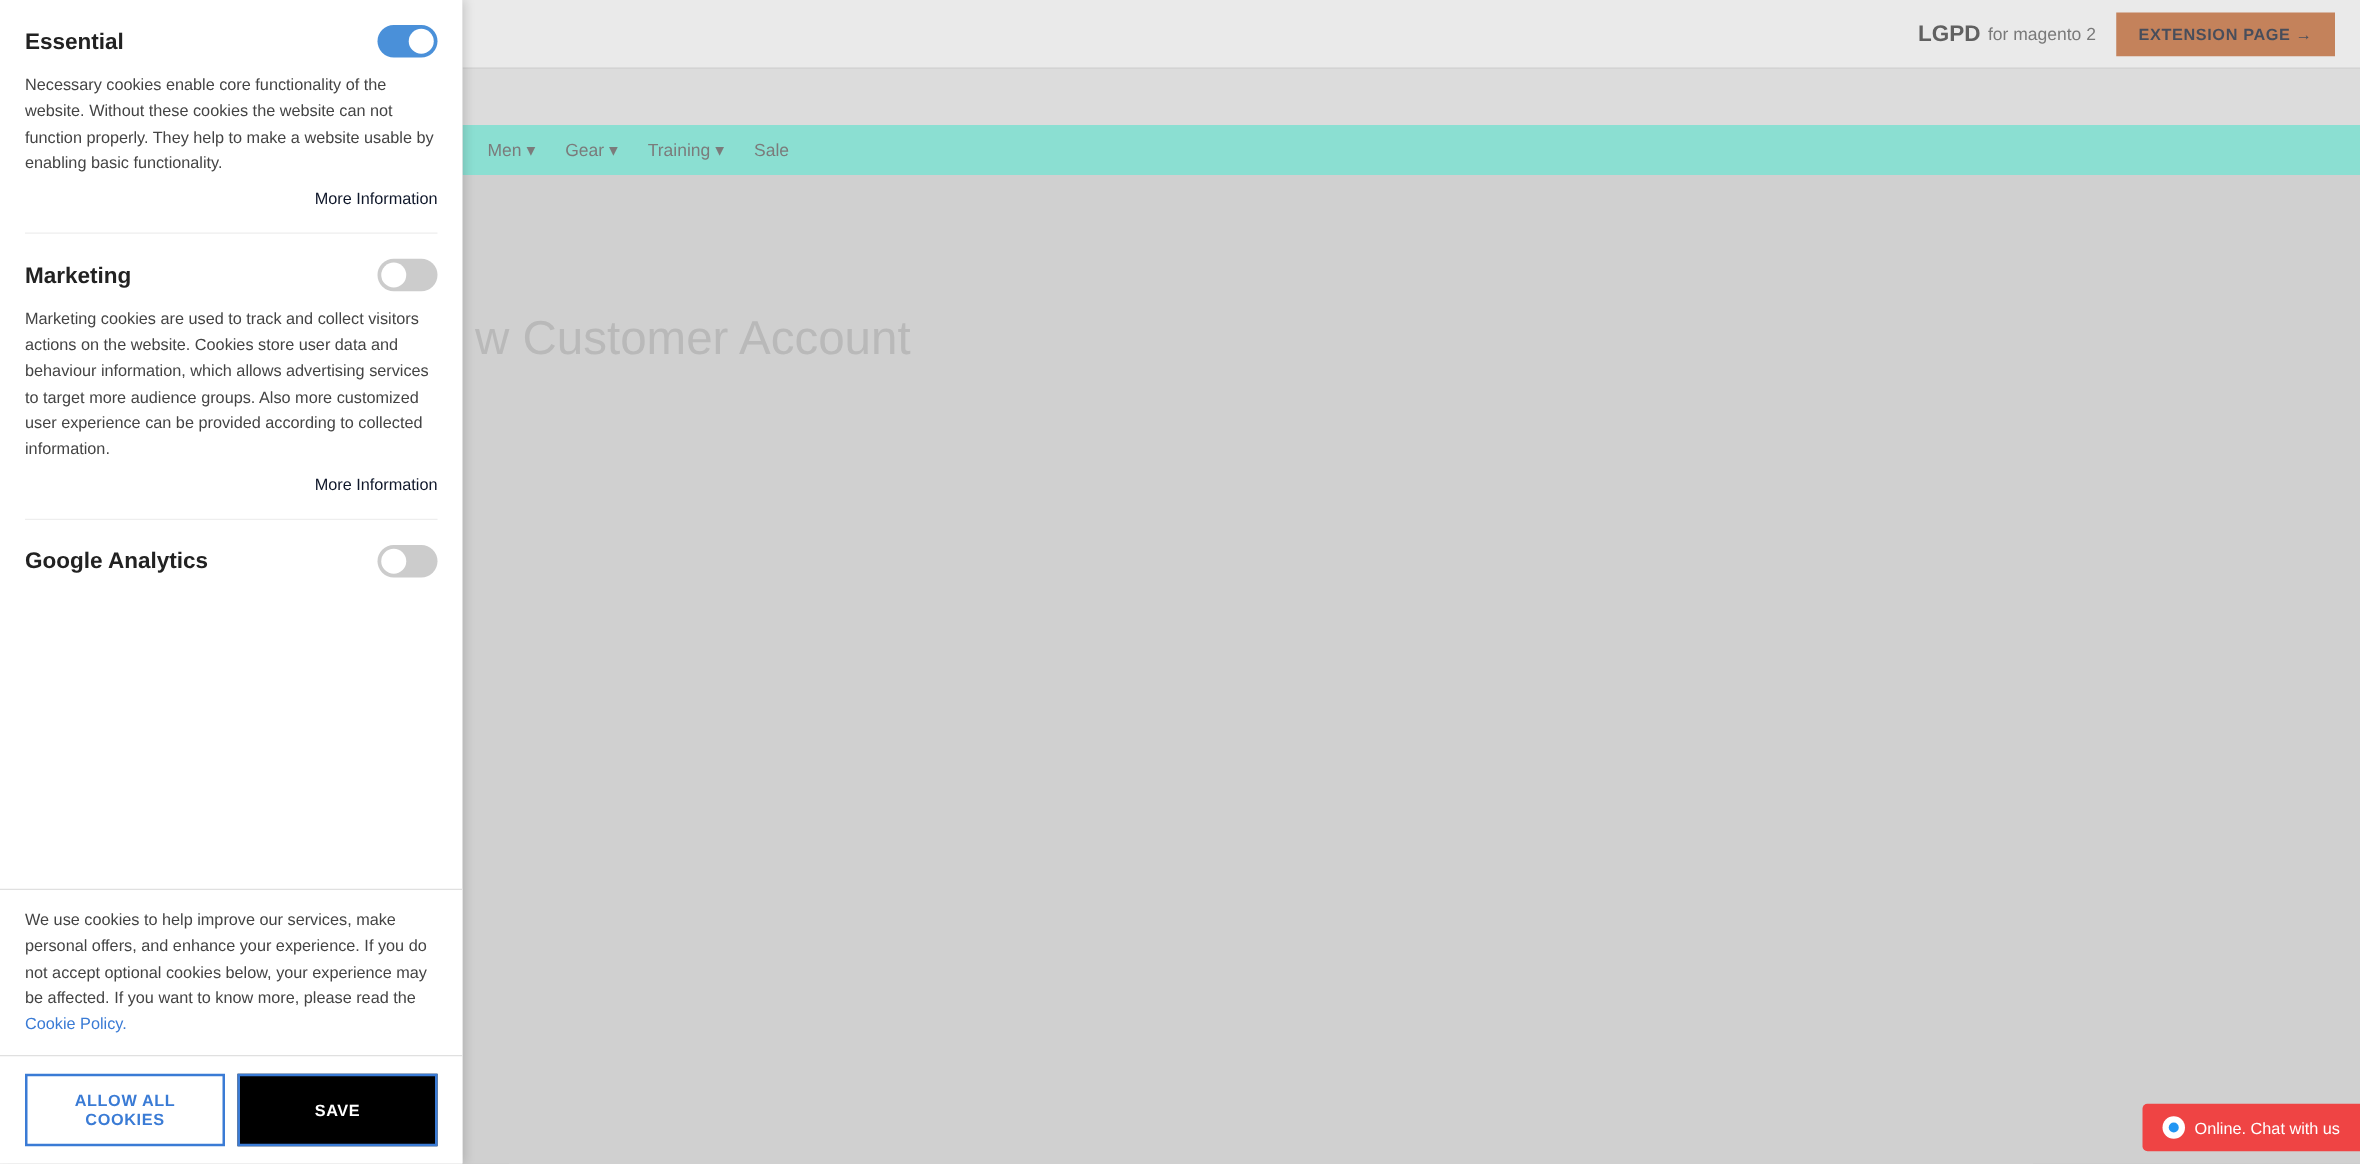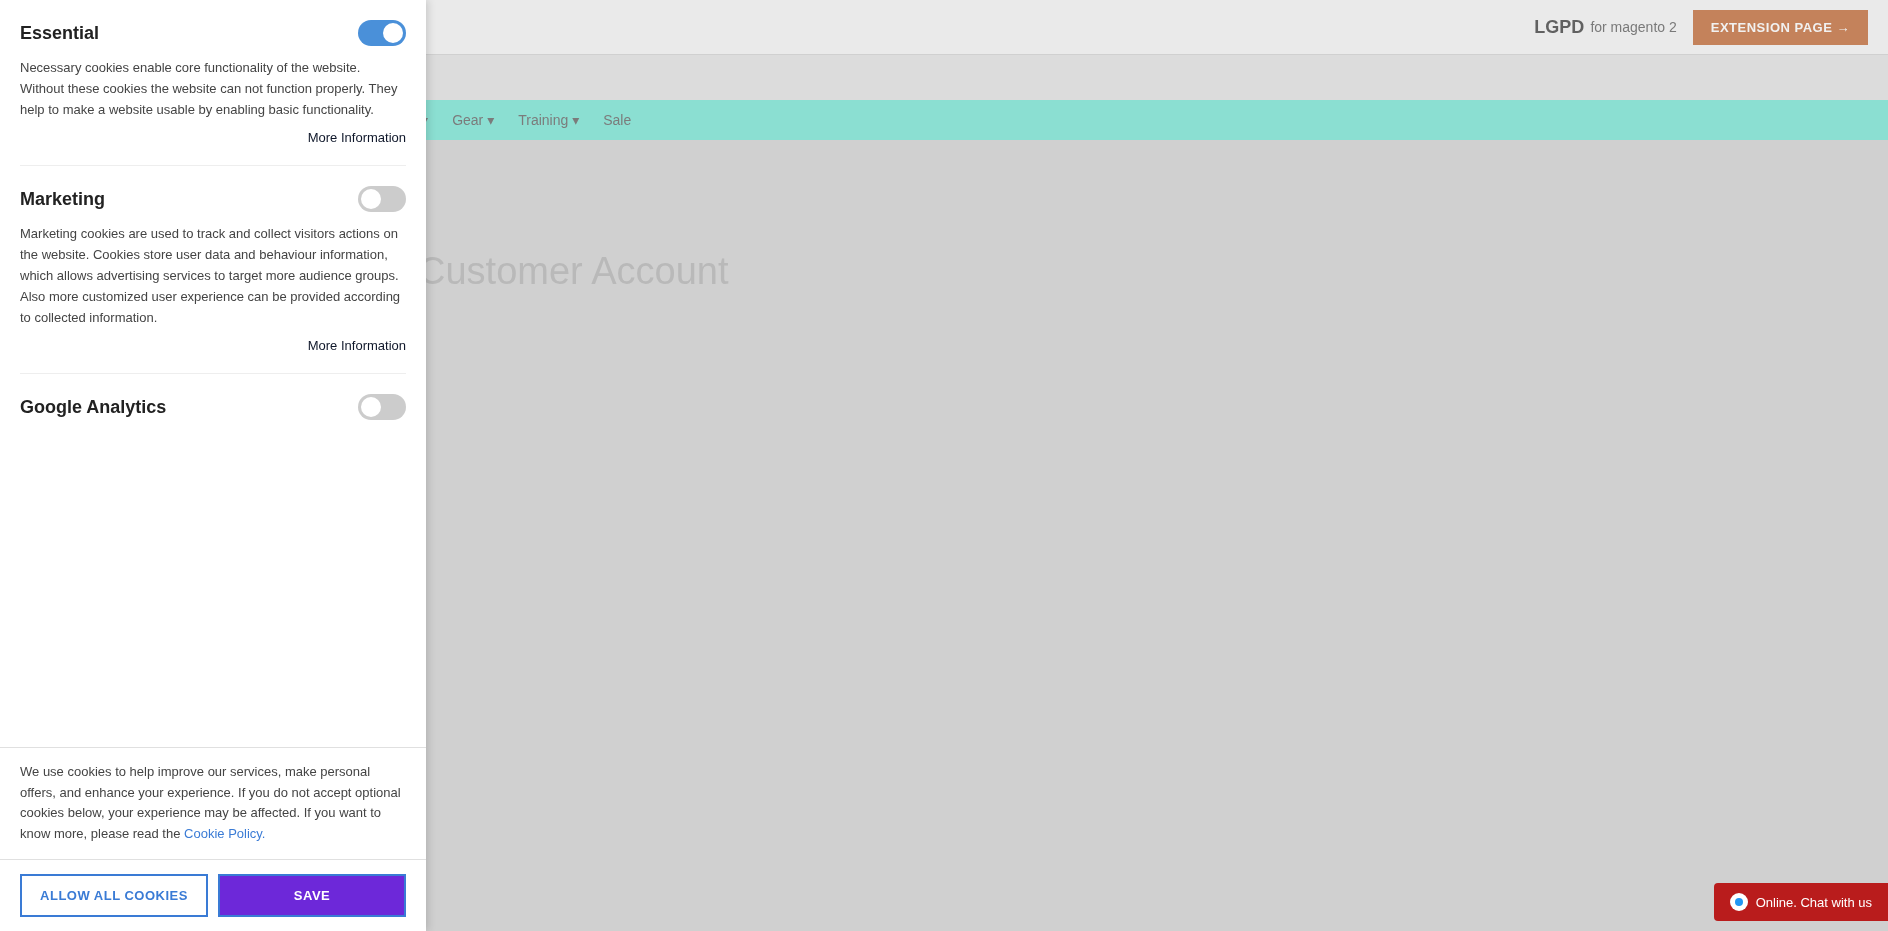--- a/index.html
+++ b/index.html
@@ -36,21 +36,21 @@
     }
 
     .top-bar-brand span.for-magento {
       font-weight: normal;
       font-size: 14px;
       color: #555;
     }
 
     .extension-page-btn {
       background: #c0622a;
-      color: #ffffff;
+      color: #0f172a;
       border: none;
       padding: 10px 18px;
       font-size: 13px;
       font-weight: bold;
       letter-spacing: 0.5px;
       cursor: pointer;
       display: flex;
       align-items: center;
       gap: 8px;
     }
@@ -93,21 +93,21 @@
       font-size: 38px;
       color: #aaa;
       font-weight: 300;
       opacity: 0.6;
     }
 
     
     .cookie-panel {
       position: absolute;
       top: 0; left: 0;
-      width: 426px;
+      width: 370px;
       height: 931px;
       background: #fff;
       display: flex;
       flex-direction: column;
       overflow: hidden;
       box-shadow: 2px 0 8px rgba(0,0,0,0.15);
     }
 
     .cookie-panel-scroll {
       flex: 1;
@@ -231,38 +231,38 @@
       font-size: 13px;
       font-weight: bold;
       letter-spacing: 0.5px;
       padding: 12px 8px;
       cursor: pointer;
       text-transform: uppercase;
     }
 
     .btn-save {
       flex: 1;
-      background: #6d28d9;
+      background: #000000;
       border: 2px solid #3a7bd5;
       color: #fff;
       font-size: 13px;
       font-weight: bold;
       letter-spacing: 0.5px;
       padding: 12px 8px;
       cursor: pointer;
       text-transform: uppercase;
       text-align: center;
     }
 
     
     .chat-widget {
       position: absolute;
       bottom: 10px;
       right: 0;
-      background: #b91c1c;
+      background: #ef4444;
       color: #fff;
       padding: 10px 16px;
       font-size: 13px;
       border-radius: 4px 0 0 4px;
       display: flex;
       align-items: center;
       gap: 8px;
       cursor: pointer;
     }
 

